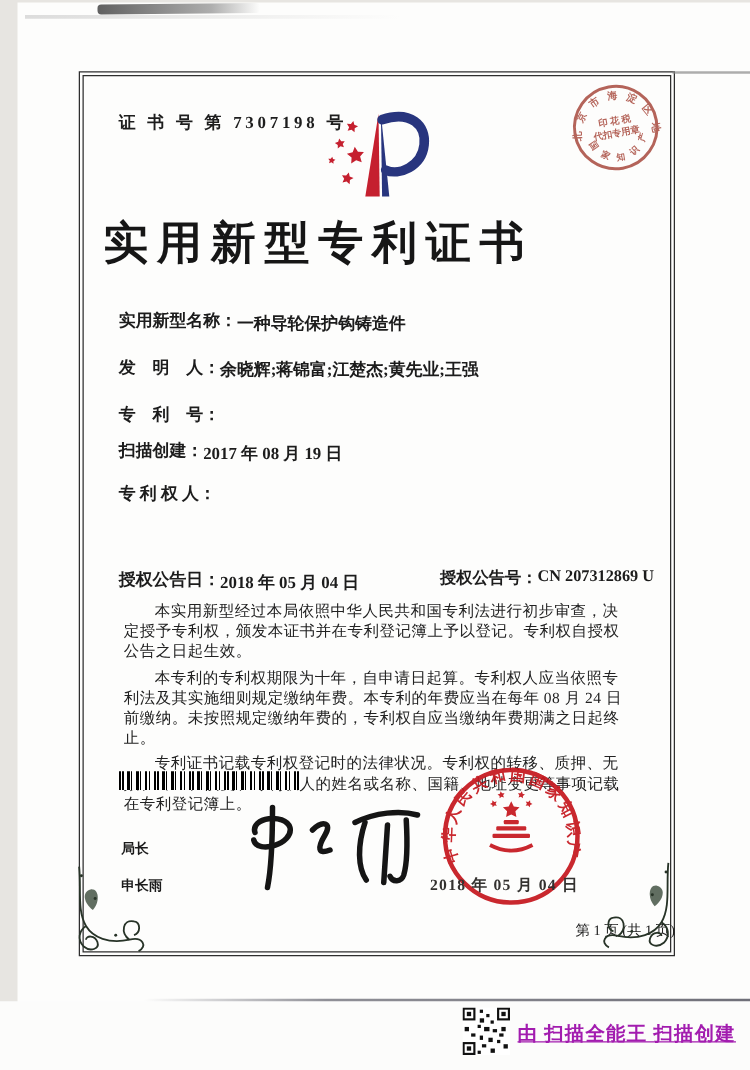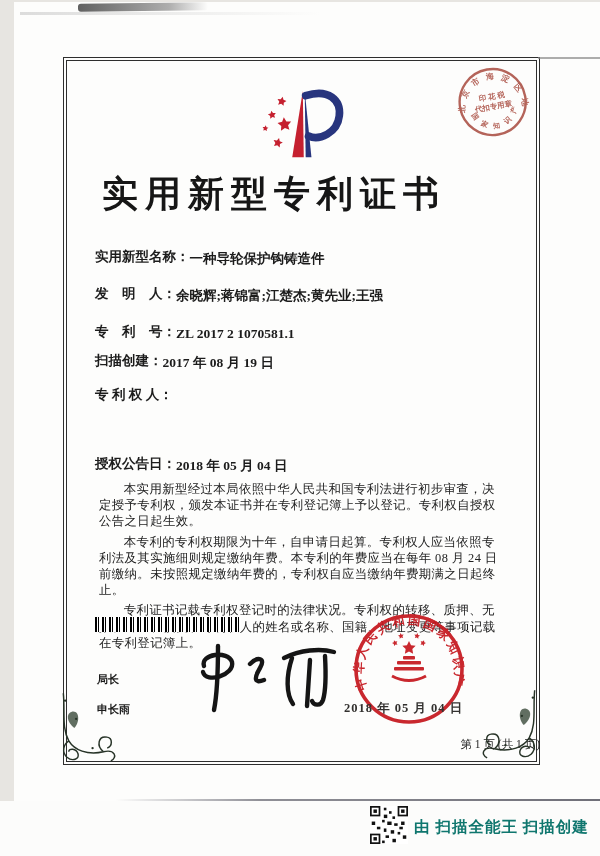--- a/index.html
+++ b/index.html
@@ -8,51 +8,52 @@
   .paper{position:absolute;left:14px;top:2px;width:586px;height:801px;background:#fdfdfc;}
   .paper-bottom-strip{position:absolute;left:0;top:801px;width:600px;height:55px;background:#fcfcfb;}
   .top-streak{position:absolute;left:78px;top:3px;width:130px;height:8px;background:linear-gradient(90deg,#3a3a3a,#9a9a9a 70%,transparent);border-radius:3px;opacity:.8;transform:rotate(-.6deg);}
   .top-shadow{position:absolute;left:20px;top:12px;width:300px;height:3px;background:linear-gradient(90deg,#bbb,transparent);opacity:.5;}
   .frame{position:absolute;left:63px;top:57px;width:477px;height:708px;border:4px double #2e2e2e;box-sizing:border-box;}
   .frame-ext{position:absolute;left:538px;top:57px;width:62px;height:2px;background:#8a8a8a;opacity:.7;}
   .paper-bottom-edge{position:absolute;left:115px;top:799px;width:485px;height:2px;background:linear-gradient(90deg,transparent,#8f8f96 30%,#6f6f78);}
   .certno{position:absolute;left:95px;top:89px;font-size:13.5px;font-weight:bold;letter-spacing:3px;color:#1d1d1d;}
   .logo{position:absolute;left:250px;top:84px;}
   .tax-stamp{position:absolute;left:455px;top:64px;transform:rotate(-10deg);opacity:.85;}
-  .title{position:absolute;left:63px;top:170px;width:383px;text-align:right;font-size:36px;font-weight:bold;letter-spacing:7px;color:#161616;}
+  .title{position:absolute;left:63px;top:170px;width:383px;text-align:center;font-size:36px;font-weight:bold;letter-spacing:7px;color:#161616;}
   .row{position:absolute;left:95px;display:flex;font-size:13.5px;font-weight:bold;color:#1c1c1c;}
   .row .lbl{white-space:pre;flex:none;}
   .row .val{width:350px;line-height:21px;}
   .grant-right{position:absolute;left:352px;top:453px;display:flex;font-size:13px;font-weight:bold;color:#1c1c1c;}
   .body-text{position:absolute;left:95px;top:477px;width:414px;font-size:12.4px;line-height:16.2px;color:#222;letter-spacing:.4px;}
   .body-text p{margin:4px;text-indent:2em;}
   .barcode{position:absolute;left:95px;top:617px;width:146px;height:15px;background:repeating-linear-gradient(90deg,#000 0 2px,#fff 2px 3px,#000 3px 4px,#fff 4px 7px,#000 7px 9px,#fff 9px 10px,#000 10px 11px,#fff 11px 14px);}
   .director{position:absolute;left:97px;top:664px;font-size:11px;font-weight:bold;color:#1b1b1b;line-height:30px;}
   .signature{position:absolute;left:190px;top:642px;}
   .seal{position:absolute;left:352px;top:612px;opacity:.92;}
   .seal-date{position:absolute;left:344px;top:700px;font-size:12.5px;font-weight:bold;letter-spacing:1px;color:#33312f;z-index:5;}
   .page-footer{position:absolute;left:63px;top:737px;width:477px;text-align:right;font-size:11.5px;font-weight:normal;color:#222;}
   .ornament{position:absolute;}
   .orn-left{left:56px;top:687px;}
   .orn-right{left:478px;top:684px;transform:scaleX(-1);}
   .qr{position:absolute;left:370px;top:806px;}
-  .scan-footer-text{position:absolute;left:414px;top:817px;font-size:15.5px;font-weight:bold;letter-spacing:1px;color:#0f766e;}
+  .scan-footer-text{position:absolute;left:414px;top:817px;font-size:15.5px;font-weight:bold;letter-spacing:1px;color:#a21caf;text-decoration:underline;}
 </style>
 </head>
 <body>
 
 <div class="sheet">
   <div class="paper"></div>
   <div class="paper-bottom-strip"></div>
   <div class="top-streak"></div>
   <div class="top-shadow"></div>
   <div class="frame"></div>
   <div class="frame-ext"></div>
   <div class="paper-bottom-edge"></div>
 
+  <div class="certno">证 书 号 第 7307198 号</div>
 
   <div class="logo">
     <svg width="96" height="82" viewBox="0 0 100 85">
       <defs>
         <path id="starp" d="M0,-1 L0.294,-0.405 0.951,-0.309 0.476,0.155 0.588,0.809 0,0.5 -0.588,0.809 -0.476,0.155 -0.951,-0.309 -0.294,-0.405 Z"></path>
       </defs>
       <use href="#starp" transform="translate(33,18) scale(5) rotate(12)" fill="#c5202f"></use>
       <use href="#starp" transform="translate(23,32) scale(4.4) rotate(-10)" fill="#c5202f"></use>
       <use href="#starp" transform="translate(16,46) scale(3.2) rotate(8)" fill="#c5202f"></use>
       <use href="#starp" transform="translate(36,42) scale(7.5) rotate(-6)" fill="#c5202f"></use>
@@ -86,32 +87,35 @@
   <div class="row" style="top:285px">
     <span class="lbl">发　明　人：</span>
     <span class="val">余晓辉;蒋锦富;江楚杰;黄先业;王强</span>
   </div>
   <div class="row" style="top:248px">
     <span class="lbl">实用新型名称：</span>
     <span class="val">一种导轮保护钩铸造件</span>
   </div>
   <div class="row" style="top:323px">
     <span class="lbl">专　利　号：</span>
-    <span class="val">ZL 2017 2 1070581.1</span>
   </div>
   <div class="row" style="top:352px">
     <span class="lbl">扫描创建：</span>
     <span class="val">2017 年 08 月 19 日</span>
   </div>
   <div class="row" style="top:386px">
     <span class="lbl">专 利 权 人：</span>
   </div>
   <div class="row" style="top:455px">
     <span class="lbl">授权公告日：</span>
     <span class="val">2018 年 05 月 04 日</span>
+  </div>
+  <div class="grant-right">
+    <span class="lbl">授权公告号：</span>
+    <span>CN 207312869 U</span>
   </div>
 
   <div class="body-text">
     <p>本实用新型经过本局依照中华人民共和国专利法进行初步审查，决定授予专利权，颁发本证书并在专利登记簿上予以登记。专利权自授权公告之日起生效。</p>
     <p>本专利的专利权期限为十年，自申请日起算。专利权人应当依照专利法及其实施细则规定缴纳年费。本专利的年费应当在每年 08 月 24 日前缴纳。未按照规定缴纳年费的，专利权自应当缴纳年费期满之日起终止。</p>
     <p>专利证书记载专利权登记时的法律状况。专利权的转移、质押、无效、终止、恢复和专利权人的姓名或名称、国籍、地址变更等事项记载在专利登记簿上。</p>
   </div>
 
   <div class="barcode"></div>
 

